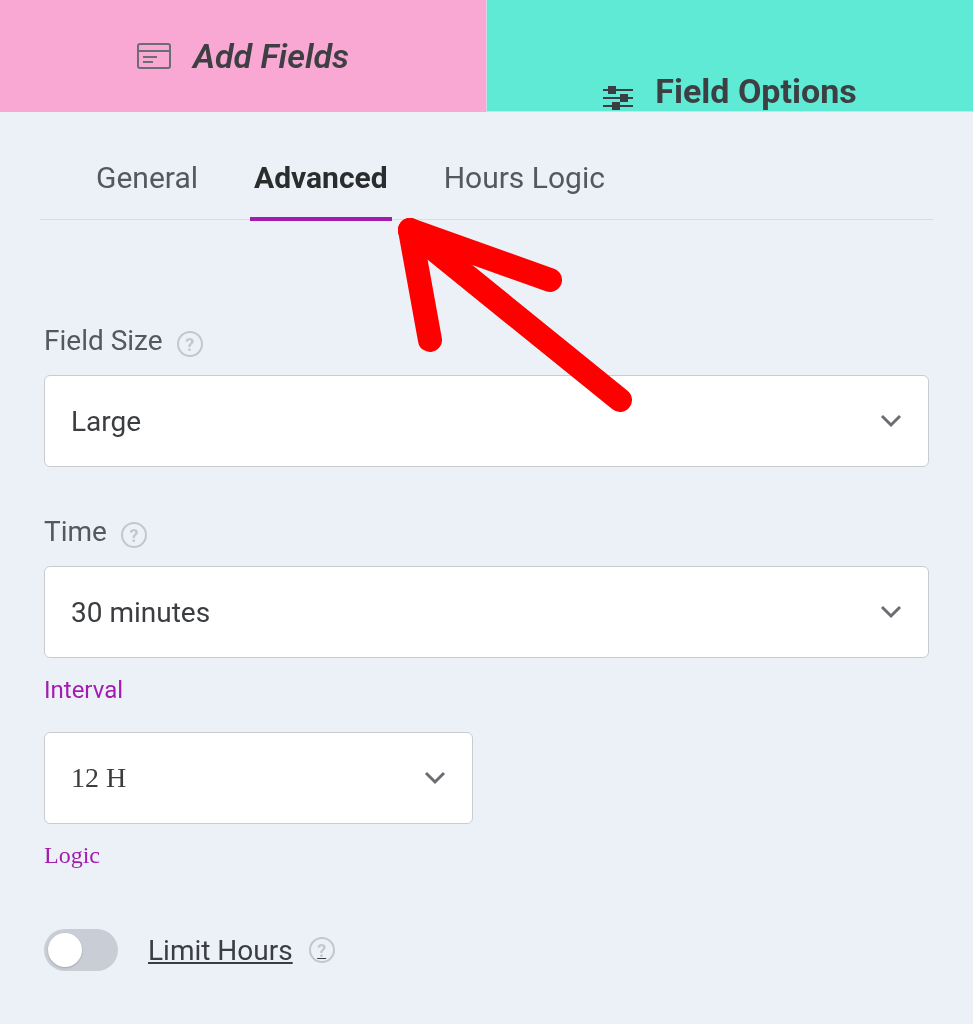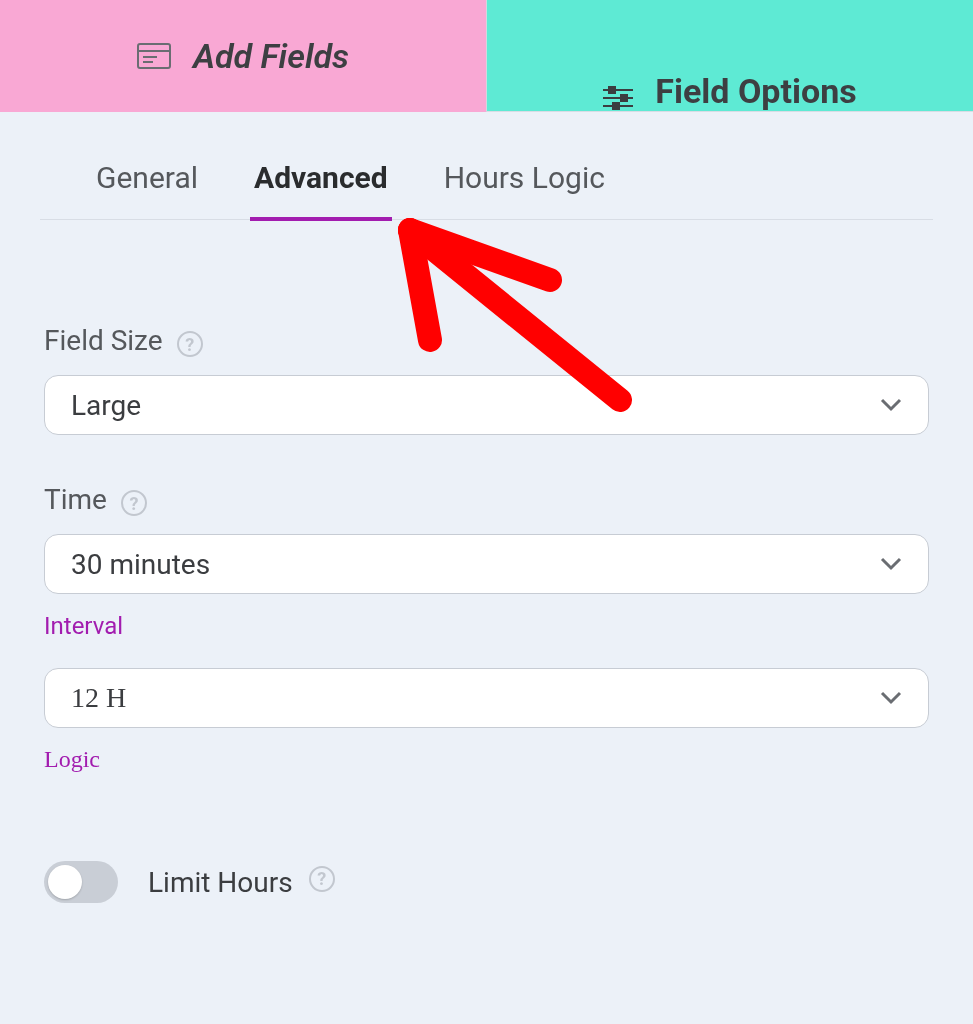--- a/index.html
+++ b/index.html
@@ -11,29 +11,29 @@
   .tab-top .ico { display:inline-flex; }
   .sub-tabs { display:flex; gap:48px; padding:40px 52px 0 52px; border-bottom:1px solid #d8dde5; margin:0 40px; }
   .sub-tab { font-size:30px; padding:8px 4px 22px 4px; color:#55585c; cursor:pointer; }
   .sub-tab.active { font-weight:700; color:#2a2c2e; border-bottom:4px solid #a21caf; margin-bottom:-2px; }
   .panel { padding:56px 44px 0 44px; }
   .section-title { font-size:32px; font-weight:700; color:#2f3133; }
   .section-title .muted { color:#9aa0a8; font-weight:500; }
   .field-group { margin-top:48px; }
   .field-label { font-size:28px; color:#55585c; display:flex; align-items:flex-end; gap:14px; margin-bottom:18px; }
   .help-ico { width:26px; height:26px; border:2px solid #c2c7cf; border-radius:50%; display:inline-flex; align-items:center; justify-content:center; font-size:18px; color:#c2c7cf; font-weight:700; }
-  .select, .input { width:100%; height:60px; background:#ffffff; border:1px solid #c7ccd4; border-radius:14px; display:flex; align-items:center; padding:8px 26px; font-size:28px; color:#3b3d40; justify-content:space-between; }
+  .select, .input { width:100%; height:92px; background:#ffffff; border:1px solid #c7ccd4; border-radius:6px; display:flex; align-items:center; padding:8px 26px; font-size:28px; color:#3b3d40; justify-content:space-between; }
   .chev { display:inline-flex; }
-  .row2 { display:flex; gap:28px;flex-direction:column; }
+  .row2 { display:flex; gap:28px; }
   .col { flex:1; }
   .sub-label { font-size:24px; color:#a21caf; margin-top:18px; }
   .toggle-row { display:flex; align-items:center; gap:30px; margin-top:60px; }
   .toggle { width:74px; height:42px; border-radius:21px; background:#c9ced6; position:relative; }
   .toggle .knob { position:absolute; left:4px; top:4px; width:34px; height:34px; border-radius:50%; background:#ffffff; box-shadow:0 1px 2px rgba(0,0,0,0.2); }
-  .toggle-label { font-size:28px; color:#3b3d40; display:flex; gap:16px; }
+  .toggle-label { font-size:28px; color:#3b3d40; display:flex; align-items:center; gap:16px;text-decoration:underline; }
   
   .annot { position:absolute; left:360px; top:200px; pointer-events:none; }
   .container { position:relative; }
 </style>
 </head>
 <body>
 <div class="container">
 
 <div class="tabs-top">
   <div class="tab-top inactive">

